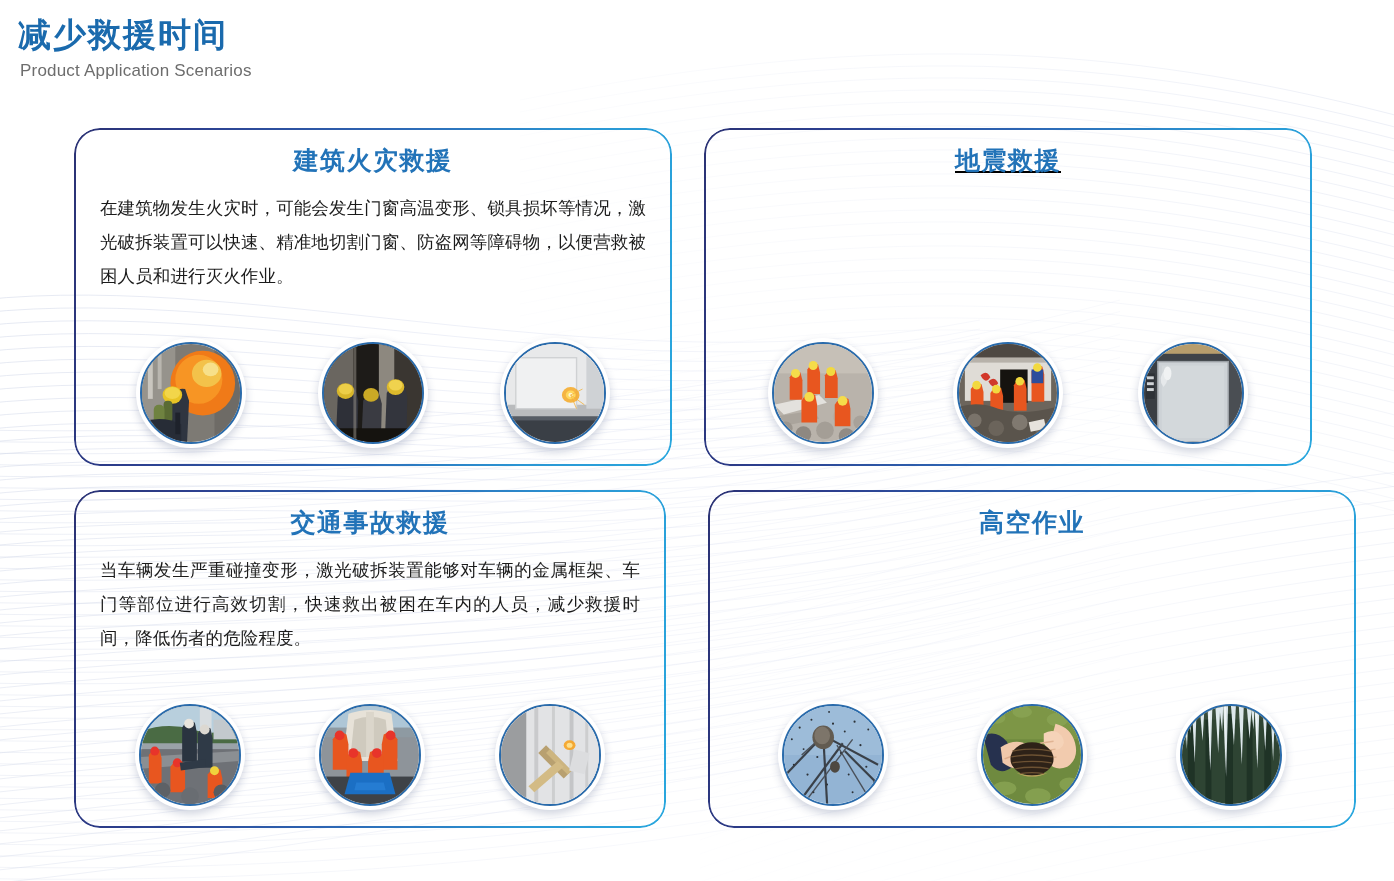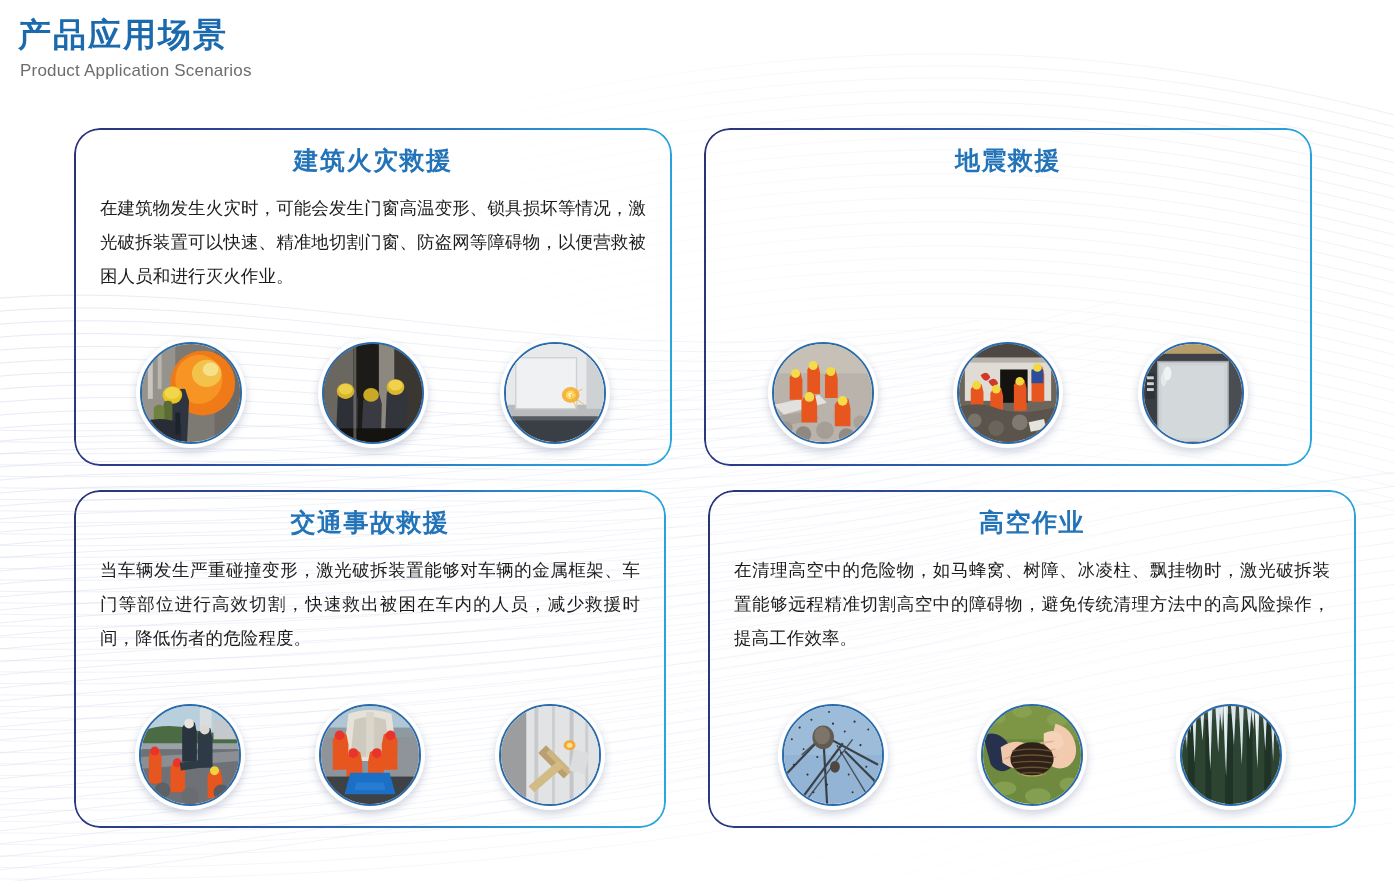--- a/index.html
+++ b/index.html
@@ -309,21 +309,21 @@
       <path d="M-20 821 C 300 827, 700 801, 1120 691" stroke-width="1" opacity="0.284"></path>
       <path d="M-20 832.5 C 300 838.5, 700 812.5, 1120 702.5" stroke-width="1" opacity="0.280"></path>
       <path d="M-20 844 C 300 850, 700 824, 1120 714" stroke-width="1" opacity="0.276"></path>
       <path d="M-20 855.5 C 300 861.5, 700 835.5, 1120 725.5" stroke-width="1" opacity="0.272"></path>
       <path d="M-20 867 C 300 873, 700 847, 1120 737" stroke-width="1" opacity="0.268"></path>
       <path d="M-20 878.5 C 300 884.5, 700 858.5, 1120 748.5" stroke-width="1" opacity="0.264"></path>
     </g>
 </svg>
 
 <div class="header">
-  <h1 class="page-title">产品应用场景</h1>
+  <h1 class="page-title">减少救援时间</h1>
   <div class="page-subtitle">Product Application Scenarios</div>
 </div>
 
 <div class="cards">
 
   <div class="card" style="left:74px; top:0px; width:598px; height:338px;">
     <div class="card-border"></div>
     <div class="card-inner">
       <h2 class="card-title">建筑火灾救援</h2>
       <p class="card-body">在建筑物发生火灾时，可能会发生门窗高温变形、锁具损坏等情况，激光破拆装置可以快速、精准地切割门窗、防盗网等障碍物，以便营救被困人员和进行灭火作业。</p>
@@ -386,21 +386,21 @@
               <ellipse cx="66" cy="52" rx="2.4" ry="2.2" fill="#fff6cf"></ellipse>
               <path d="M66 52 l14 10 M66 52 l12 -6 M66 52 l6 14" stroke="#f3b13a" stroke-width="1" opacity="0.8"></path>
               <rect x="82" y="10" width="18" height="56" fill="#cfd2d5"></rect>
             </svg>
           </div>
         </div>
       </div>
     </div>
   </div>
 
-  <div class="card" style="left:704px; top:0px; width:608px; height:338px;">
+  <div class="card" style="left:704px; top:0px; width:608px; height:338px;text-decoration:underline;">
     <div class="card-border"></div>
     <div class="card-inner">
       <h2 class="card-title">地震救援</h2>
       <div class="card-photos big">
         <div class="photo">
           <div class="disc">
             <svg viewBox="0 0 100 100" preserveAspectRatio="xMidYMid slice">
               <rect width="100" height="100" fill="#b9b3ab"></rect>
               <rect x="0" y="0" width="100" height="30" fill="#c6c0b7"></rect>
               <path d="M0 62 l46 -10 8 8 -44 12z" fill="#e3e1dd"></path>
@@ -560,21 +560,20 @@
           </div>
         </div>
       </div>
     </div>
   </div>
 
   <div class="card" style="left:708px; top:362px; width:648px; height:338px;">
     <div class="card-border"></div>
     <div class="card-inner">
       <h2 class="card-title">高空作业</h2>
-      <p class="card-body">在清理高空中的危险物，如马蜂窝、树障、冰凌柱、飘挂物时，激光破拆装置能够远程精准切割高空中的障碍物，避免传统清理方法中的高风险操作，提高工作效率。</p>
       <div class="card-photos big">
         <div class="photo">
           <div class="disc">
             <svg viewBox="0 0 100 100" preserveAspectRatio="xMidYMid slice">
               <rect width="100" height="100" fill="#93b4d4"></rect>
               <rect x="0" y="0" width="100" height="50" fill="#9dbcd9"></rect>
               <g stroke="#3a4048" stroke-width="2.2" fill="none">
                 <path d="M0 72 L40 30"></path>
                 <path d="M40 30 L96 60"></path>
                 <path d="M40 30 L44 100"></path>

